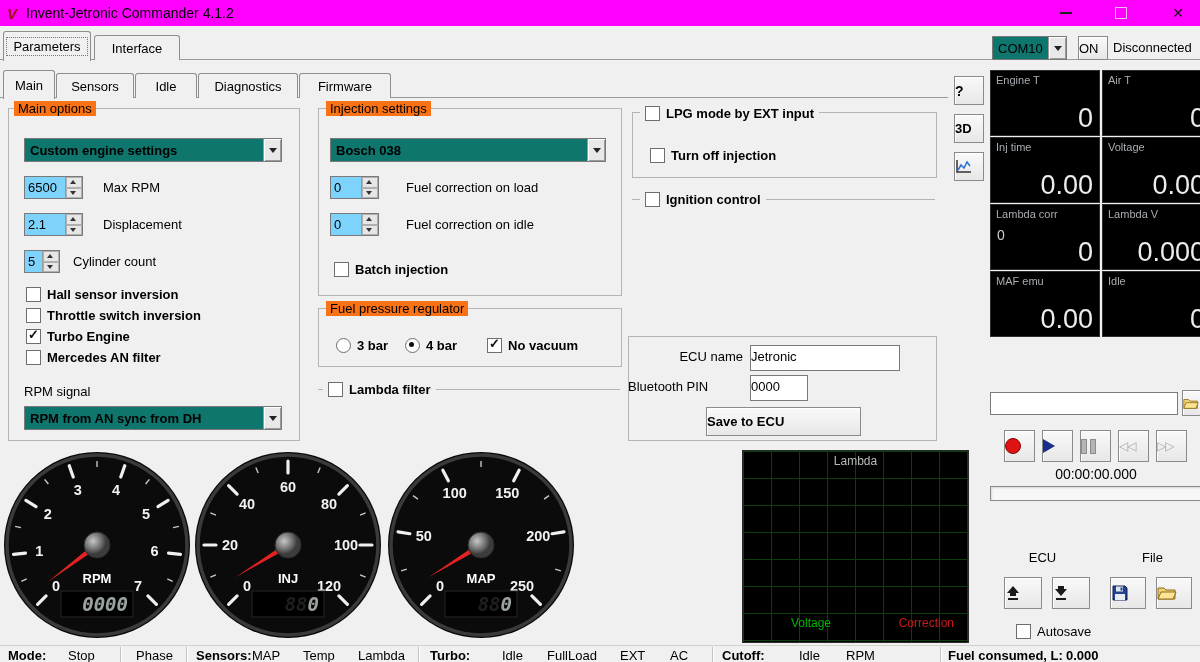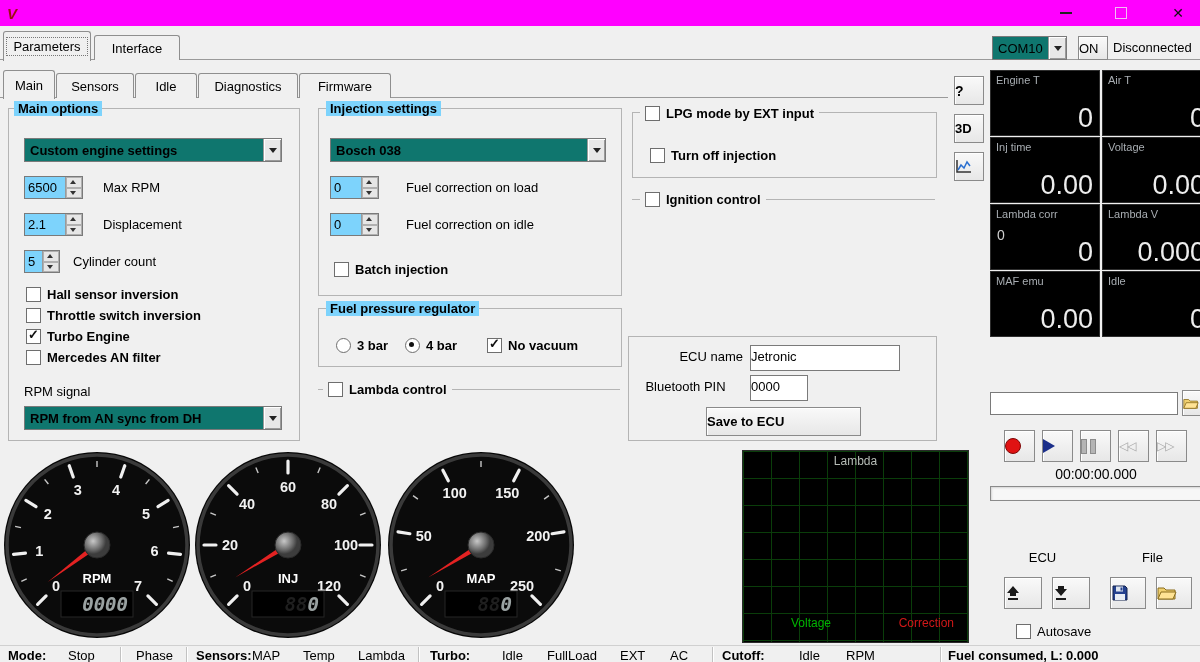--- a/index.html
+++ b/index.html
@@ -40,21 +40,21 @@
   .checkbox,.radio{position:absolute;display:flex;align-items:center;gap:6px;height:16px}
   .cbbox{width:13px;height:13px;background:#fff;border:1px solid #6e6e6e;position:relative;flex:none}
   .cbbox.on::after{content:"✓";position:absolute;left:1px;top:-3px;font-size:13px;font-weight:bold;color:#111}
   .rbox{width:13px;height:13px;background:#fff;border:1px solid #6e6e6e;border-radius:50%;position:relative;flex:none}
   .rbox.on::after{content:"";position:absolute;left:3px;top:3px;width:5px;height:5px;border-radius:50%;background:#111}
   .cblabel{font-weight:bold;white-space:nowrap}
   .cblabel.plain{font-weight:normal}
   .capline{background:#f0f0f0;padding:0 5px;z-index:2}
   
   .groupbox{position:absolute;border:1px solid #b4b4b4}
-  .gb-caption{position:absolute;background:#7dd3fc;padding:0 4px;font-weight:bold;z-index:1;white-space:nowrap}
+  .gb-caption{position:absolute;background:#f97316;padding:0 4px;font-weight:normal;z-index:1;white-space:nowrap}
   .hline{position:absolute;border-top:1px solid #b4b4b4;height:0}
   .blabel{position:absolute;font-weight:normal;white-space:nowrap}
   .txt{position:absolute;white-space:nowrap}
   .field{position:absolute;height:21px;background:#fff;border:1px solid #7a7a7a;padding:3px 0 0 0;white-space:nowrap}
   
   .dcell{position:absolute;width:108px;height:64px;background:#000;border:1px solid #2e2e2e}
   .dlabel{position:absolute;left:5px;top:3px;font-size:11px;color:#a8adb2}
   .dvalue{position:absolute;right:6px;bottom:1px;font-size:27px;color:#ededed}
   .dsub{position:absolute;left:6px;top:22px;font-size:14px;color:#cfcfcf}
   
@@ -78,20 +78,21 @@
   .statusbar{position:absolute;left:0;top:645px;width:1200px;height:17px;background:#f0f0f0;border-top:1px solid #d0d0d0}
   .sb{position:absolute;top:2px;white-space:nowrap}
   .sbb{font-weight:bold}
   .sep{position:absolute;top:1px;width:1px;height:16px;background:#c2c2c2;box-shadow:1px 0 0 #fff}
 </style>
 </head>
 <body>
 
 <div class="titlebar">
   <span class="logo">V</span>
+  <span class="wtitle">Invent-Jetronic Commander 4.1.2</span>
 </div>
 <div class="winbtn" style="left:1044px">
     <span class="min-glyph"></span>
   </div>
 <div class="winbtn" style="left:1099px">
     <span class="max-glyph"></span>
   </div>
 <div class="winbtn" style="left:1156px">
     <span class="close-glyph"></span>
   </div>
@@ -239,21 +240,21 @@
   <span class="cblabel">4 bar</span>
 </div>
 <div class="checkbox" style="left:487px;top:337px">
   <span class="cbbox on"></span>
   <span class="cblabel">No vacuum</span>
 </div>
 
 <div class="hline" style="left:318px;top:389px;width:302px"></div>
 <div class="checkbox capline" style="left:323px;top:381px">
   <span class="cbbox"></span>
-  <span class="cblabel">Lambda control</span>
+  <span class="cblabel">Lambda filter</span>
 </div>
 
 <div class="groupbox" style="left:632px;top:112px;width:303px;height:64px"></div>
 <div class="checkbox capline" style="left:640px;top:105px">
   <span class="cbbox"></span>
   <span class="cblabel">LPG mode by EXT input</span>
 </div>
 <div class="checkbox" style="left:650px;top:147px">
   <span class="cbbox"></span>
   <span class="cblabel">Turn off injection</span>
@@ -261,21 +262,21 @@
 
 <div class="hline" style="left:632px;top:199px;width:303px"></div>
 <div class="checkbox capline" style="left:640px;top:191px">
   <span class="cbbox"></span>
   <span class="cblabel">Ignition control</span>
 </div>
 
 <div class="groupbox" style="left:628px;top:336px;width:307px;height:103px"></div>
 <span class="blabel" style="left:628px;top:349px;width:115px;text-align:right">ECU name</span>
 <div class="field" style="left:750px;top:345px;width:148px">Jetronic</div>
-<span class="blabel" style="left:628px;top:379px;width:115px;text-align:center">Bluetooth PIN</span>
+<span class="blabel" style="left:628px;top:379px;width:115px;text-align:left">Bluetooth PIN</span>
 <div class="field" style="left:750px;top:375px;width:56px">0000</div>
 <div class="btn" style="left:706px;top:407px;width:153px;height:27px">
   <span>Save to ECU</span>
 </div>
 
 <div class="btn" style="left:954px;top:76px;width:28px;height:27px;font-size:14px">
   <span>?</span>
 </div>
 <div class="btn" style="left:954px;top:114px;width:28px;height:27px">
   <span>3D</span>

